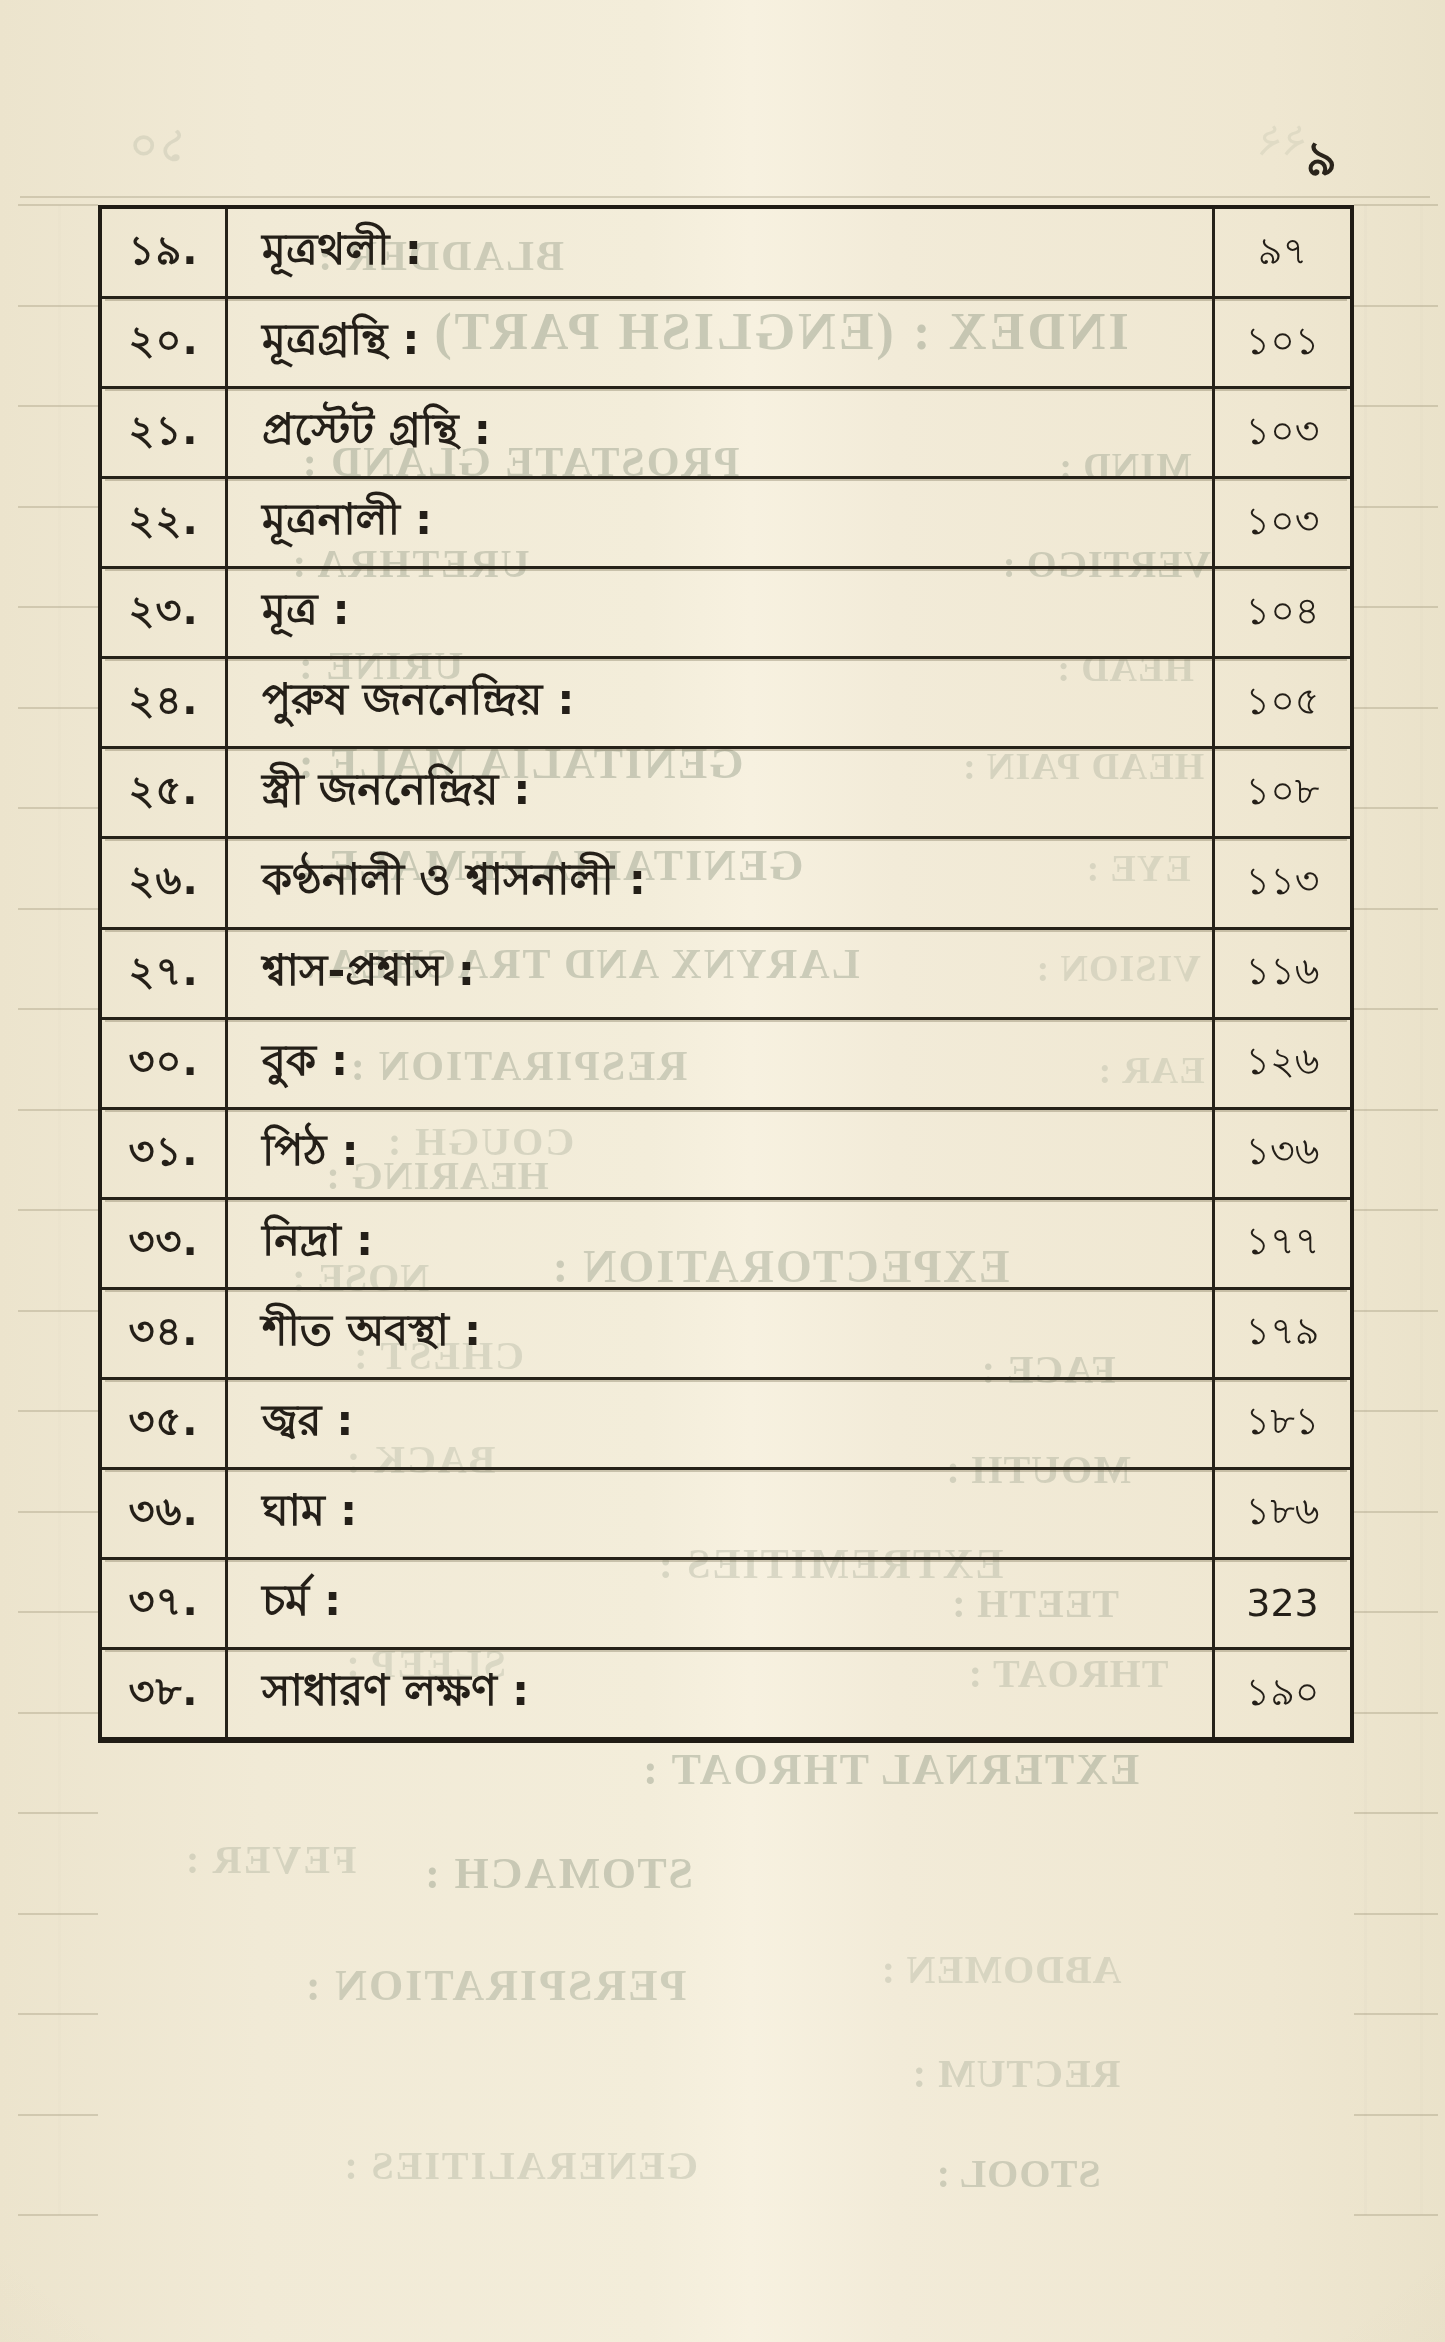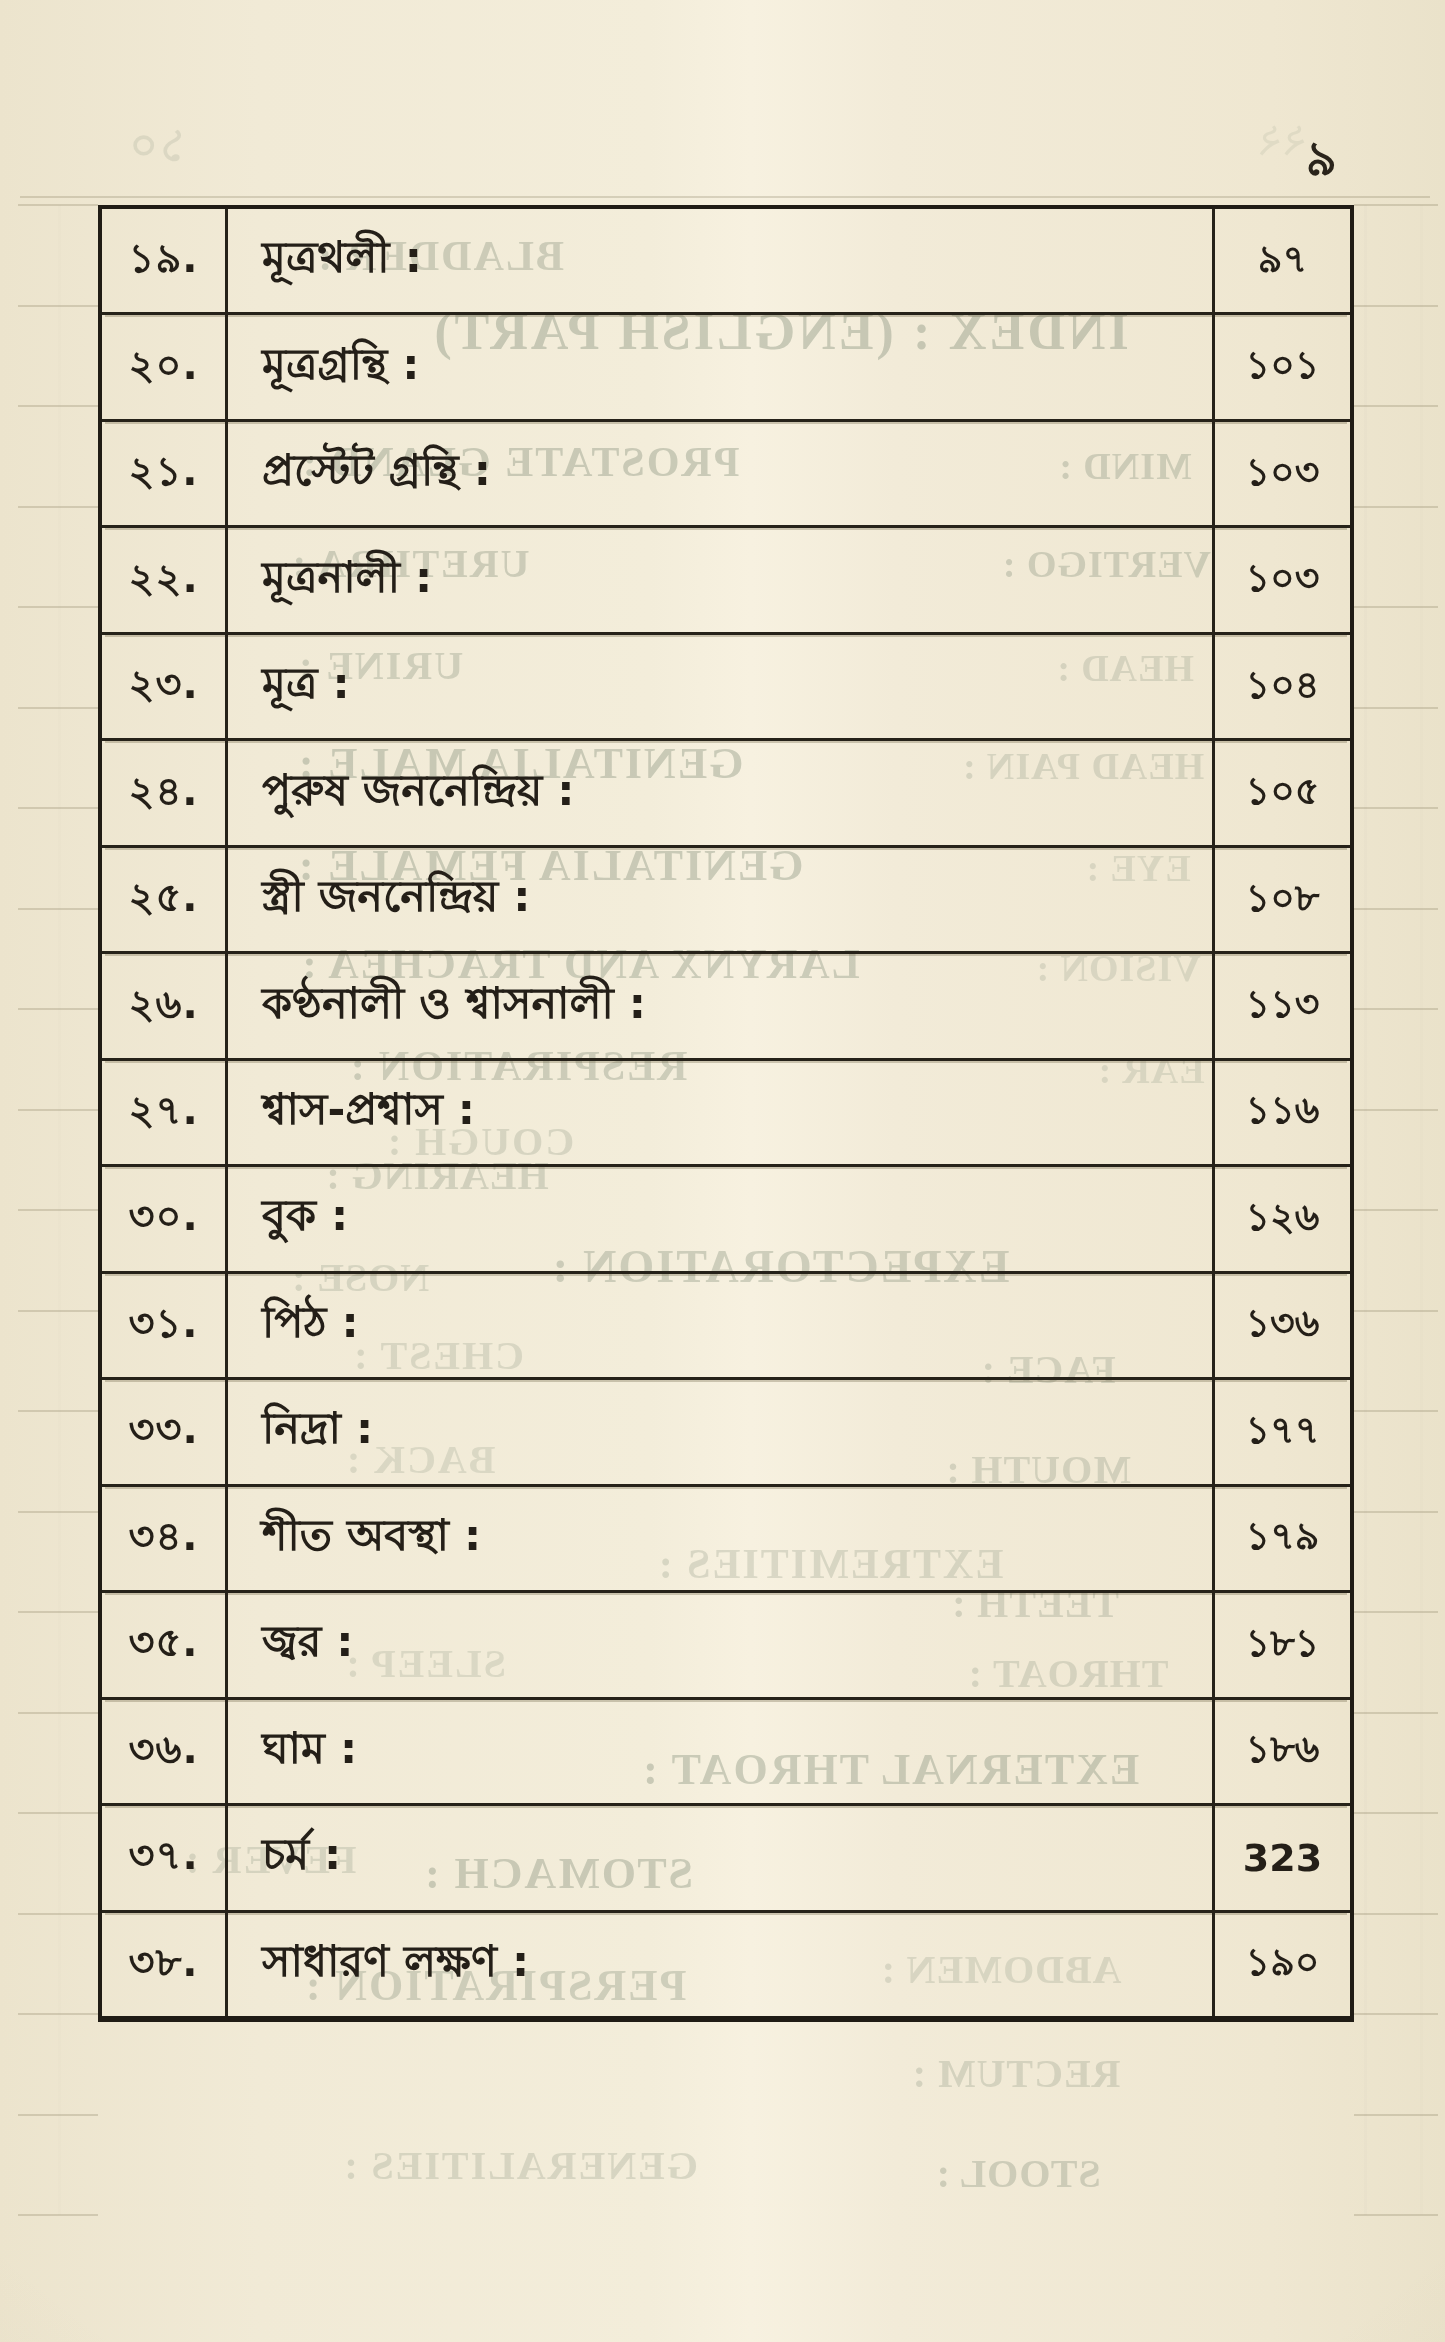--- a/index.html
+++ b/index.html
@@ -9,42 +9,42 @@
     font-family:"DejaVu Sans",sans-serif;
   }
   
   .vignette{position:absolute;inset:0;pointer-events:none;
     background:radial-gradient(ellipse 120% 90% at 50% 45%,rgba(255,255,255,0) 70%,rgba(120,105,70,0.10) 100%);}
   .folio{
     position:absolute;top:122px;right:108px;
     font-size:48px;font-weight:700;color:#2a241b;
   }
   .toc{
-    position:absolute;left:98px;top:205px;width:1256px;height:1817px;
+    position:absolute;left:98px;top:205px;width:1256px;height:1538px;
     border:4px solid #201c15;border-bottom-width:6px;
     display:flex;flex-direction:column;z-index:3;box-sizing:border-box;
   }
   .rows{display:flex;flex-direction:column;flex:1;}
   .row{
     flex:1;display:flex;align-items:center;
     border-bottom:3px solid #262219;
     box-shadow:0 5px 0 -3px rgba(104,92,64,0.30);
   }
   .row:last-child{border-bottom:none;box-shadow:none;}
   .cell{display:flex;align-items:center;height:100%;box-sizing:border-box;color:#241f18;}
   .serial{
     width:126px;justify-content:center;
     border-right:3px solid #262219;
     font-size:40px;font-weight:700;letter-spacing:1px;
   }
   .topic{flex:1;padding-left:34px;font-size:43px;font-weight:700;}
   .page{
     width:138px;justify-content:center;
     border-left:3px solid #262219;
-    font-size:38px;font-weight:700;
+    font-size:38px;font-weight:400;
   }
   .ghost{
     position:absolute;z-index:1;transform:scaleX(-1);
     font-family:"Liberation Serif",serif;font-weight:700;
     color:#98a08c;filter:blur(0.6px);white-space:nowrap;
     text-align:center;pointer-events:none;
   }
   .stub{position:absolute;height:2px;background:rgba(110,98,70,0.22);z-index:2;}
   .gvline{position:absolute;width:3px;background:rgba(130,135,110,0.16);z-index:1;}
 </style>

